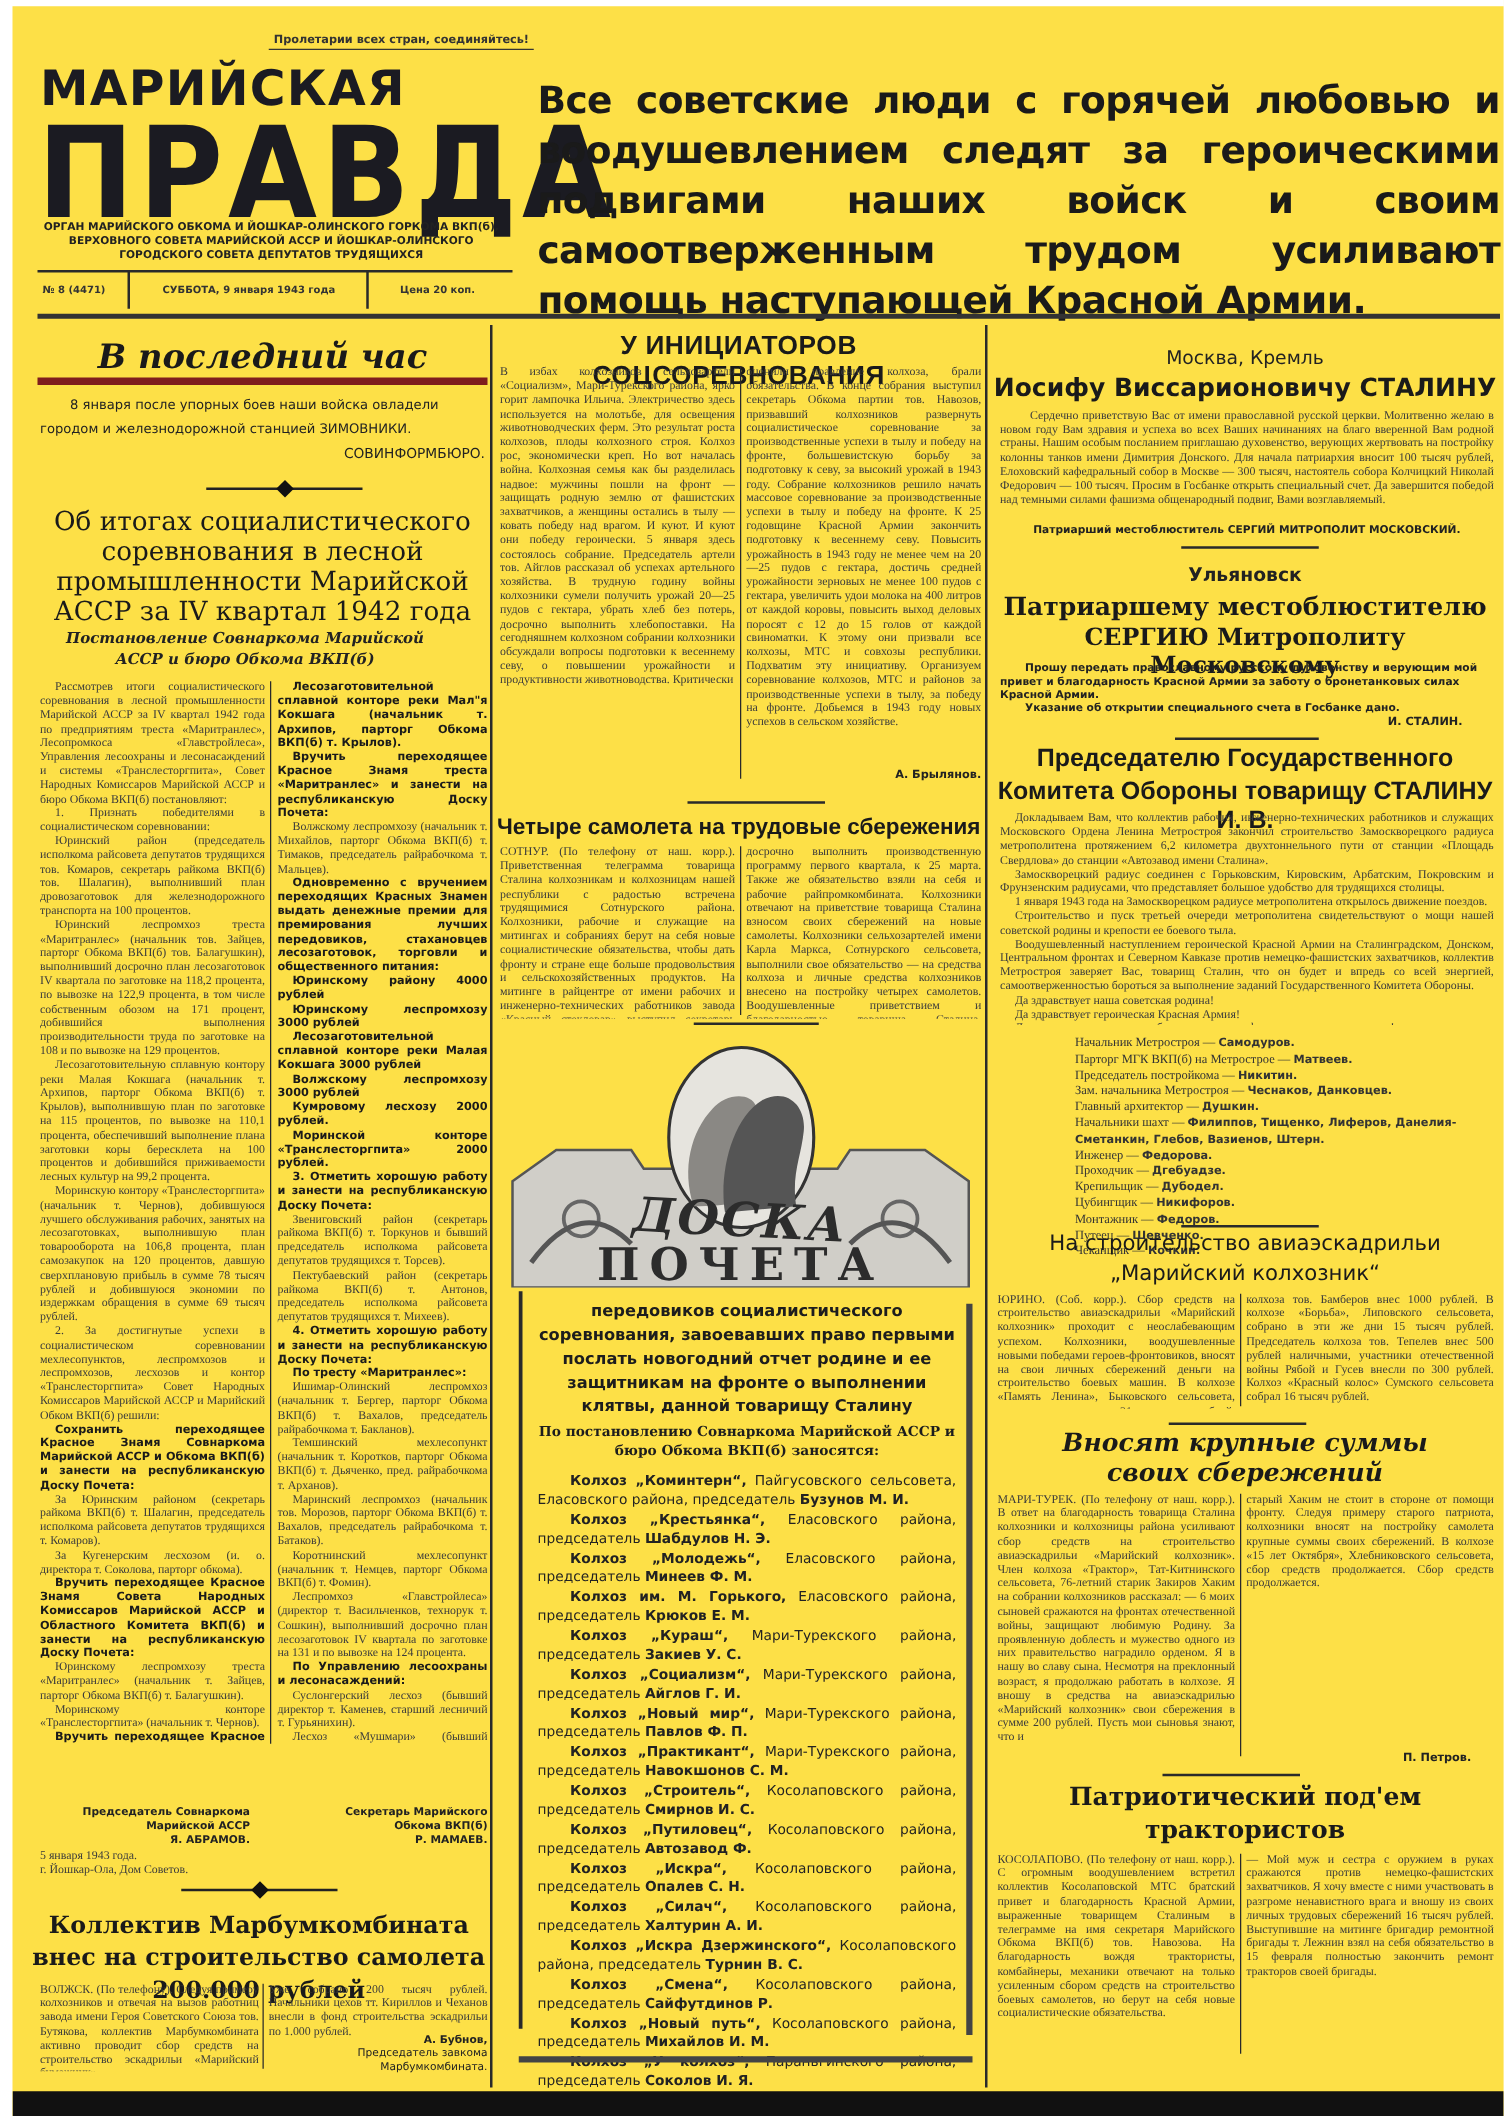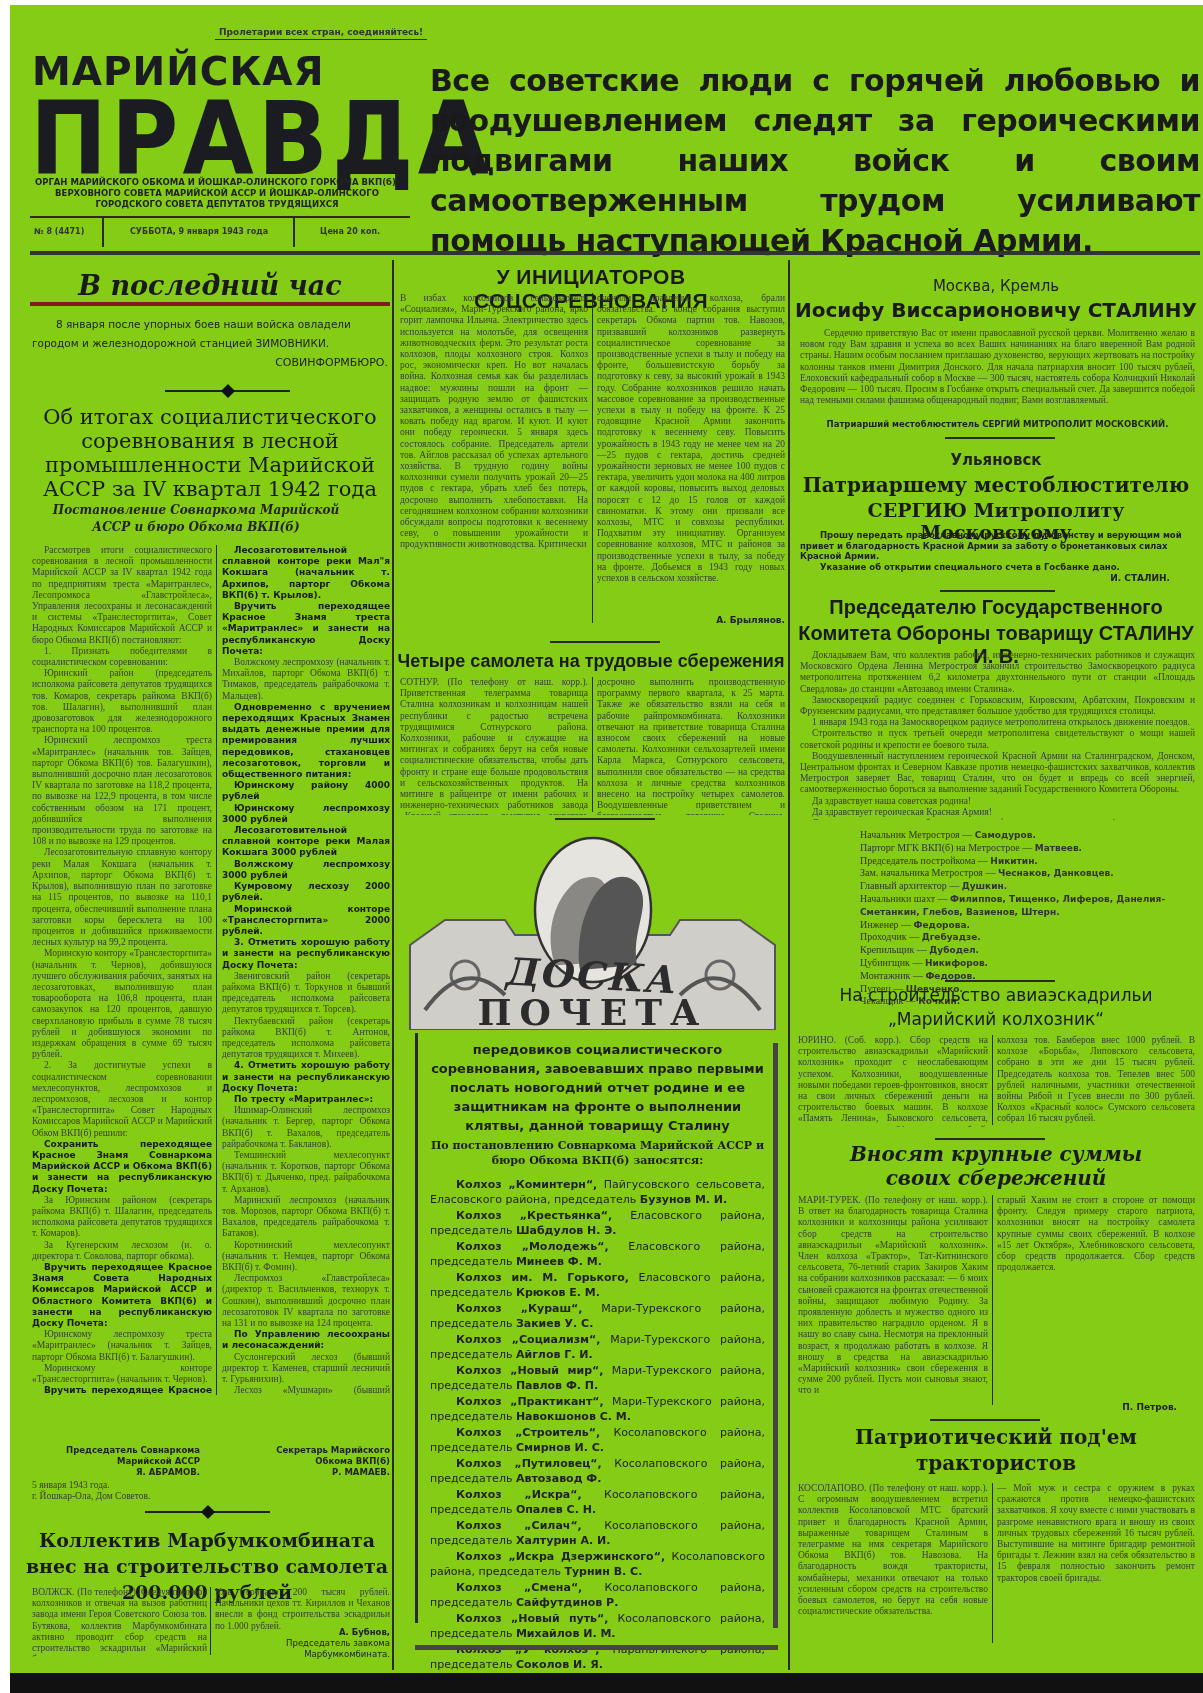--- a/index.html
+++ b/index.html
@@ -1,18 +1,18 @@
 <!DOCTYPE html>
 <html><head>
 <meta charset="utf-8">
 <style>
   * { box-sizing: border-box; margin: 0; padding: 0; }
   html, body { width: 1203px; height: 1693px; background: #ffffff; overflow: hidden; }
   body { position: relative; font-family: "DejaVu Serif", serif; color: #1d1d1f; }
-  .paper { position: absolute; left: 10px; top: 5px; width: 1193px; height: 1688px; background: #84cc16; overflow: hidden; }
+  .paper { position: absolute; left: 10px; top: 5px; width: 1193px; height: 1688px; background: #fde047; overflow: hidden; }
   .abs { position: absolute; }
   .sans { font-family: "DejaVu Sans", sans-serif; }
   .serif { font-family: "DejaVu Serif", serif; }
   .cond { font-family: "Liberation Sans", sans-serif; font-stretch: condensed; }
   .rule-h { position: absolute; background: #2a2a2a; }
   .rule-v { position: absolute; background: #2a2a2a; width: 2px; }
   .ornament { position: absolute; height: 2px; background: #222; }
   .ornament::after { content: ""; position: absolute; left: 50%; top: -4px; width: 10px; height: 10px; background: #111; transform: translateX(-50%) rotate(45deg); }
   .body-text { font-family: "Liberation Serif", serif; font-size: 9.5px; line-height: 11.2px; color: #3b3b3b; text-align: justify; }
   .body-text p { text-indent: 12px; }
@@ -46,21 +46,21 @@
   <div class="rule-v" style="left:283px; top:212px; height:30px;"></div>
   <div class="abs sans" style="left:310px; top:222px; font-size:8px; font-weight:bold; color:#333;">Цена 20 коп.</div>
 
   <div class="abs lead" style="left:420px; top:32px; width:770px;margin-top:24px;">Все советские люди с горячей любовью и воодушевлением следят за героическими подвигами наших войск и своим самоотверженным трудом усиливают помощь наступающей Красной Армии.</div>
 
   <div class="rule-h" style="left:20px; top:246px; width:1170px; height:4px; background:#333;"></div>
 
   <div class="rule-v" style="left:382px; top:255px; height:1410px;"></div>
   <div class="rule-v" style="left:778px; top:255px; height:1410px;"></div>
 
-  <div class="abs h-italic center" style="left:20px; top:265px; width:360px; font-size:27px; color:#1a1a1a; border-bottom:4px solid #7f1d1d; padding-bottom:1px;">В последний час</div>
+  <div class="abs h-italic center" style="left:20px; top:265px; width:360px; font-size:27px; color:#1a1a1a; border-bottom:6px solid #7f1d1d; padding-bottom:1px;">В последний час</div>
   <div class="abs sans" style="left:22px; top:310px; width:356px; font-size:10.5px; line-height:19px; color:#222; text-indent:24px;">8 января после упорных боев наши войска овладели городом и железнодорожной станцией ЗИМОВНИКИ.</div>
   <div class="abs sans right" style="left:22px; top:351px; width:356px; font-size:11px; color:#222;">СОВИНФОРМБЮРО.</div>
   <div class="ornament" style="left:155px; top:385px; width:125px;"></div>
 
   <div class="abs serif center" style="left:22px; top:400px; width:356px; font-size:21px; font-weight:normal; line-height:24px; color:#1a1a1a;">Об итогах социалистического соревнования в лесной промышленности Марийской АССР за IV квартал 1942 года</div>
   <div class="abs h-italic center" style="left:36px; top:497px; width:300px; font-size:12px; line-height:17px; color:#222;">Постановление Совнаркома Марийской АССР и бюро Обкома ВКП(б)</div>
 
   <div class="abs body-text" style="left:22px; top:540px; width:180px; height:850px; overflow:hidden;">
     <p>Рассмотрев итоги социалистического соревнования в лесной промышленности Марийской АССР за IV квартал 1942 года по предприятиям треста «Маритранлес», Лесопромкоса «Главстройлеса», Управления лесоохраны и лесонасаждений и системы «Транслесторгпита», Совет Народных Комиссаров Марийской АССР и бюро Обкома ВКП(б) постановляют:</p>
     <p>1. Признать победителями в социалистическом соревновании:</p>

